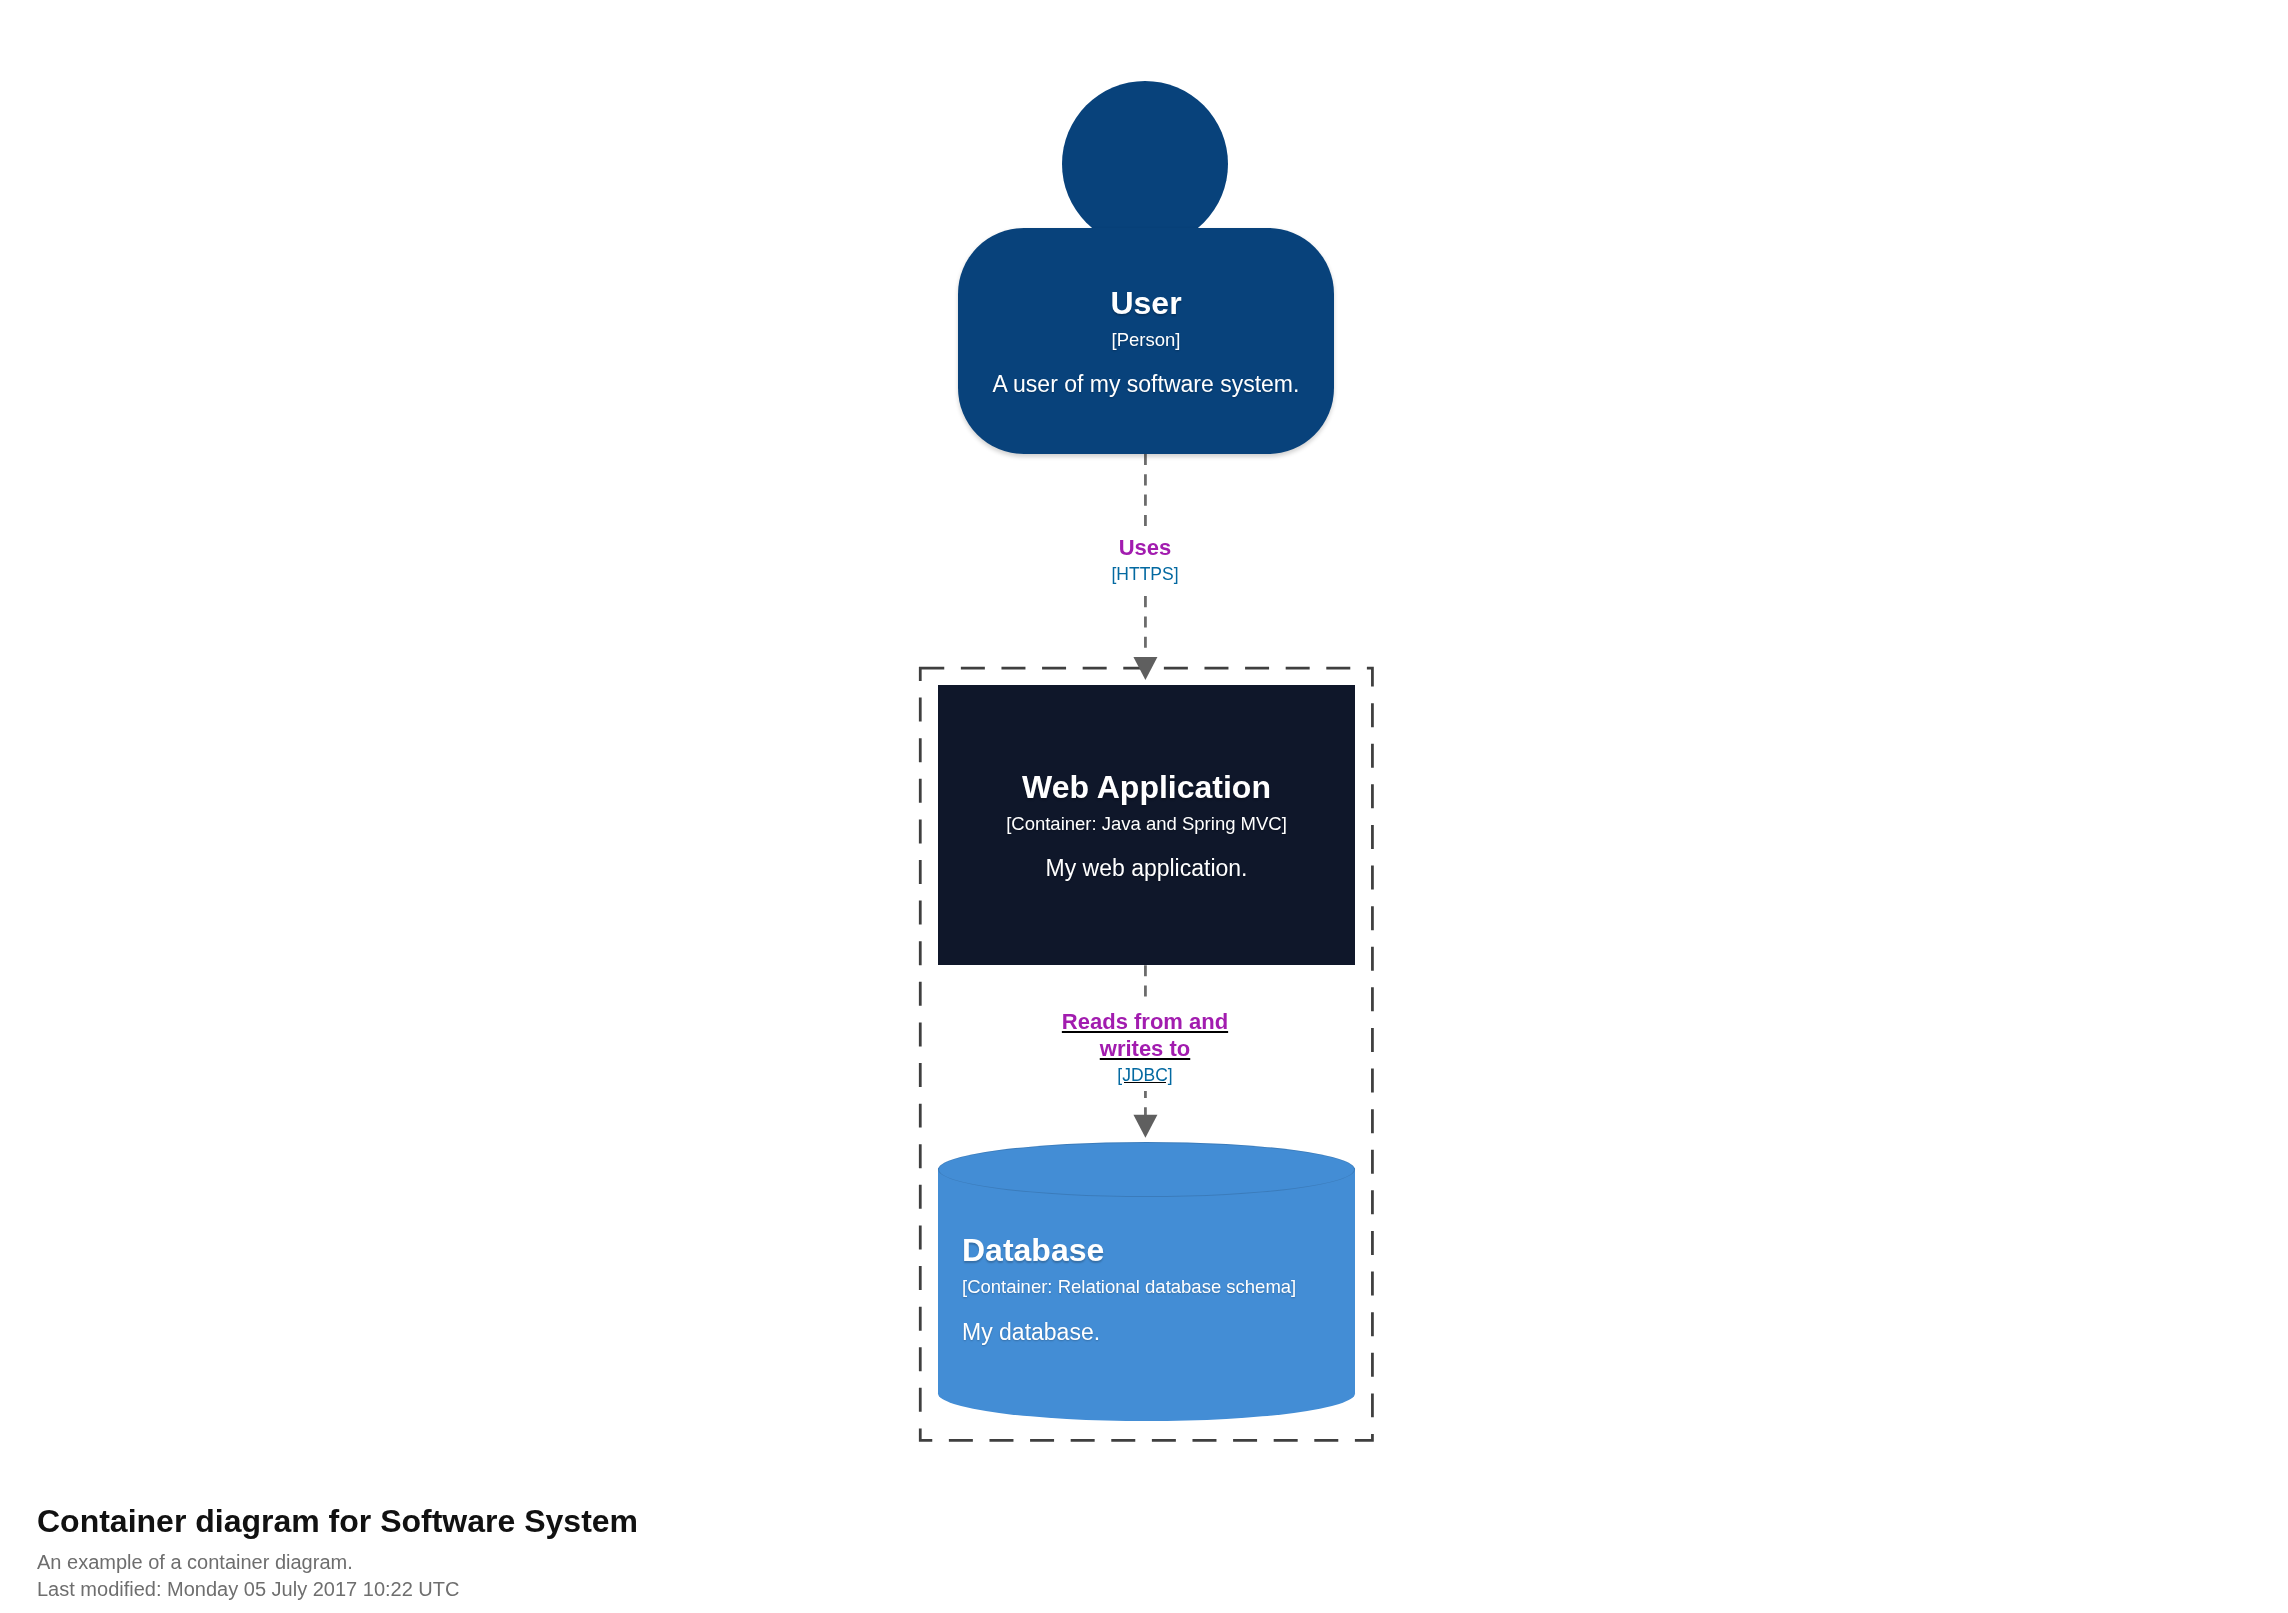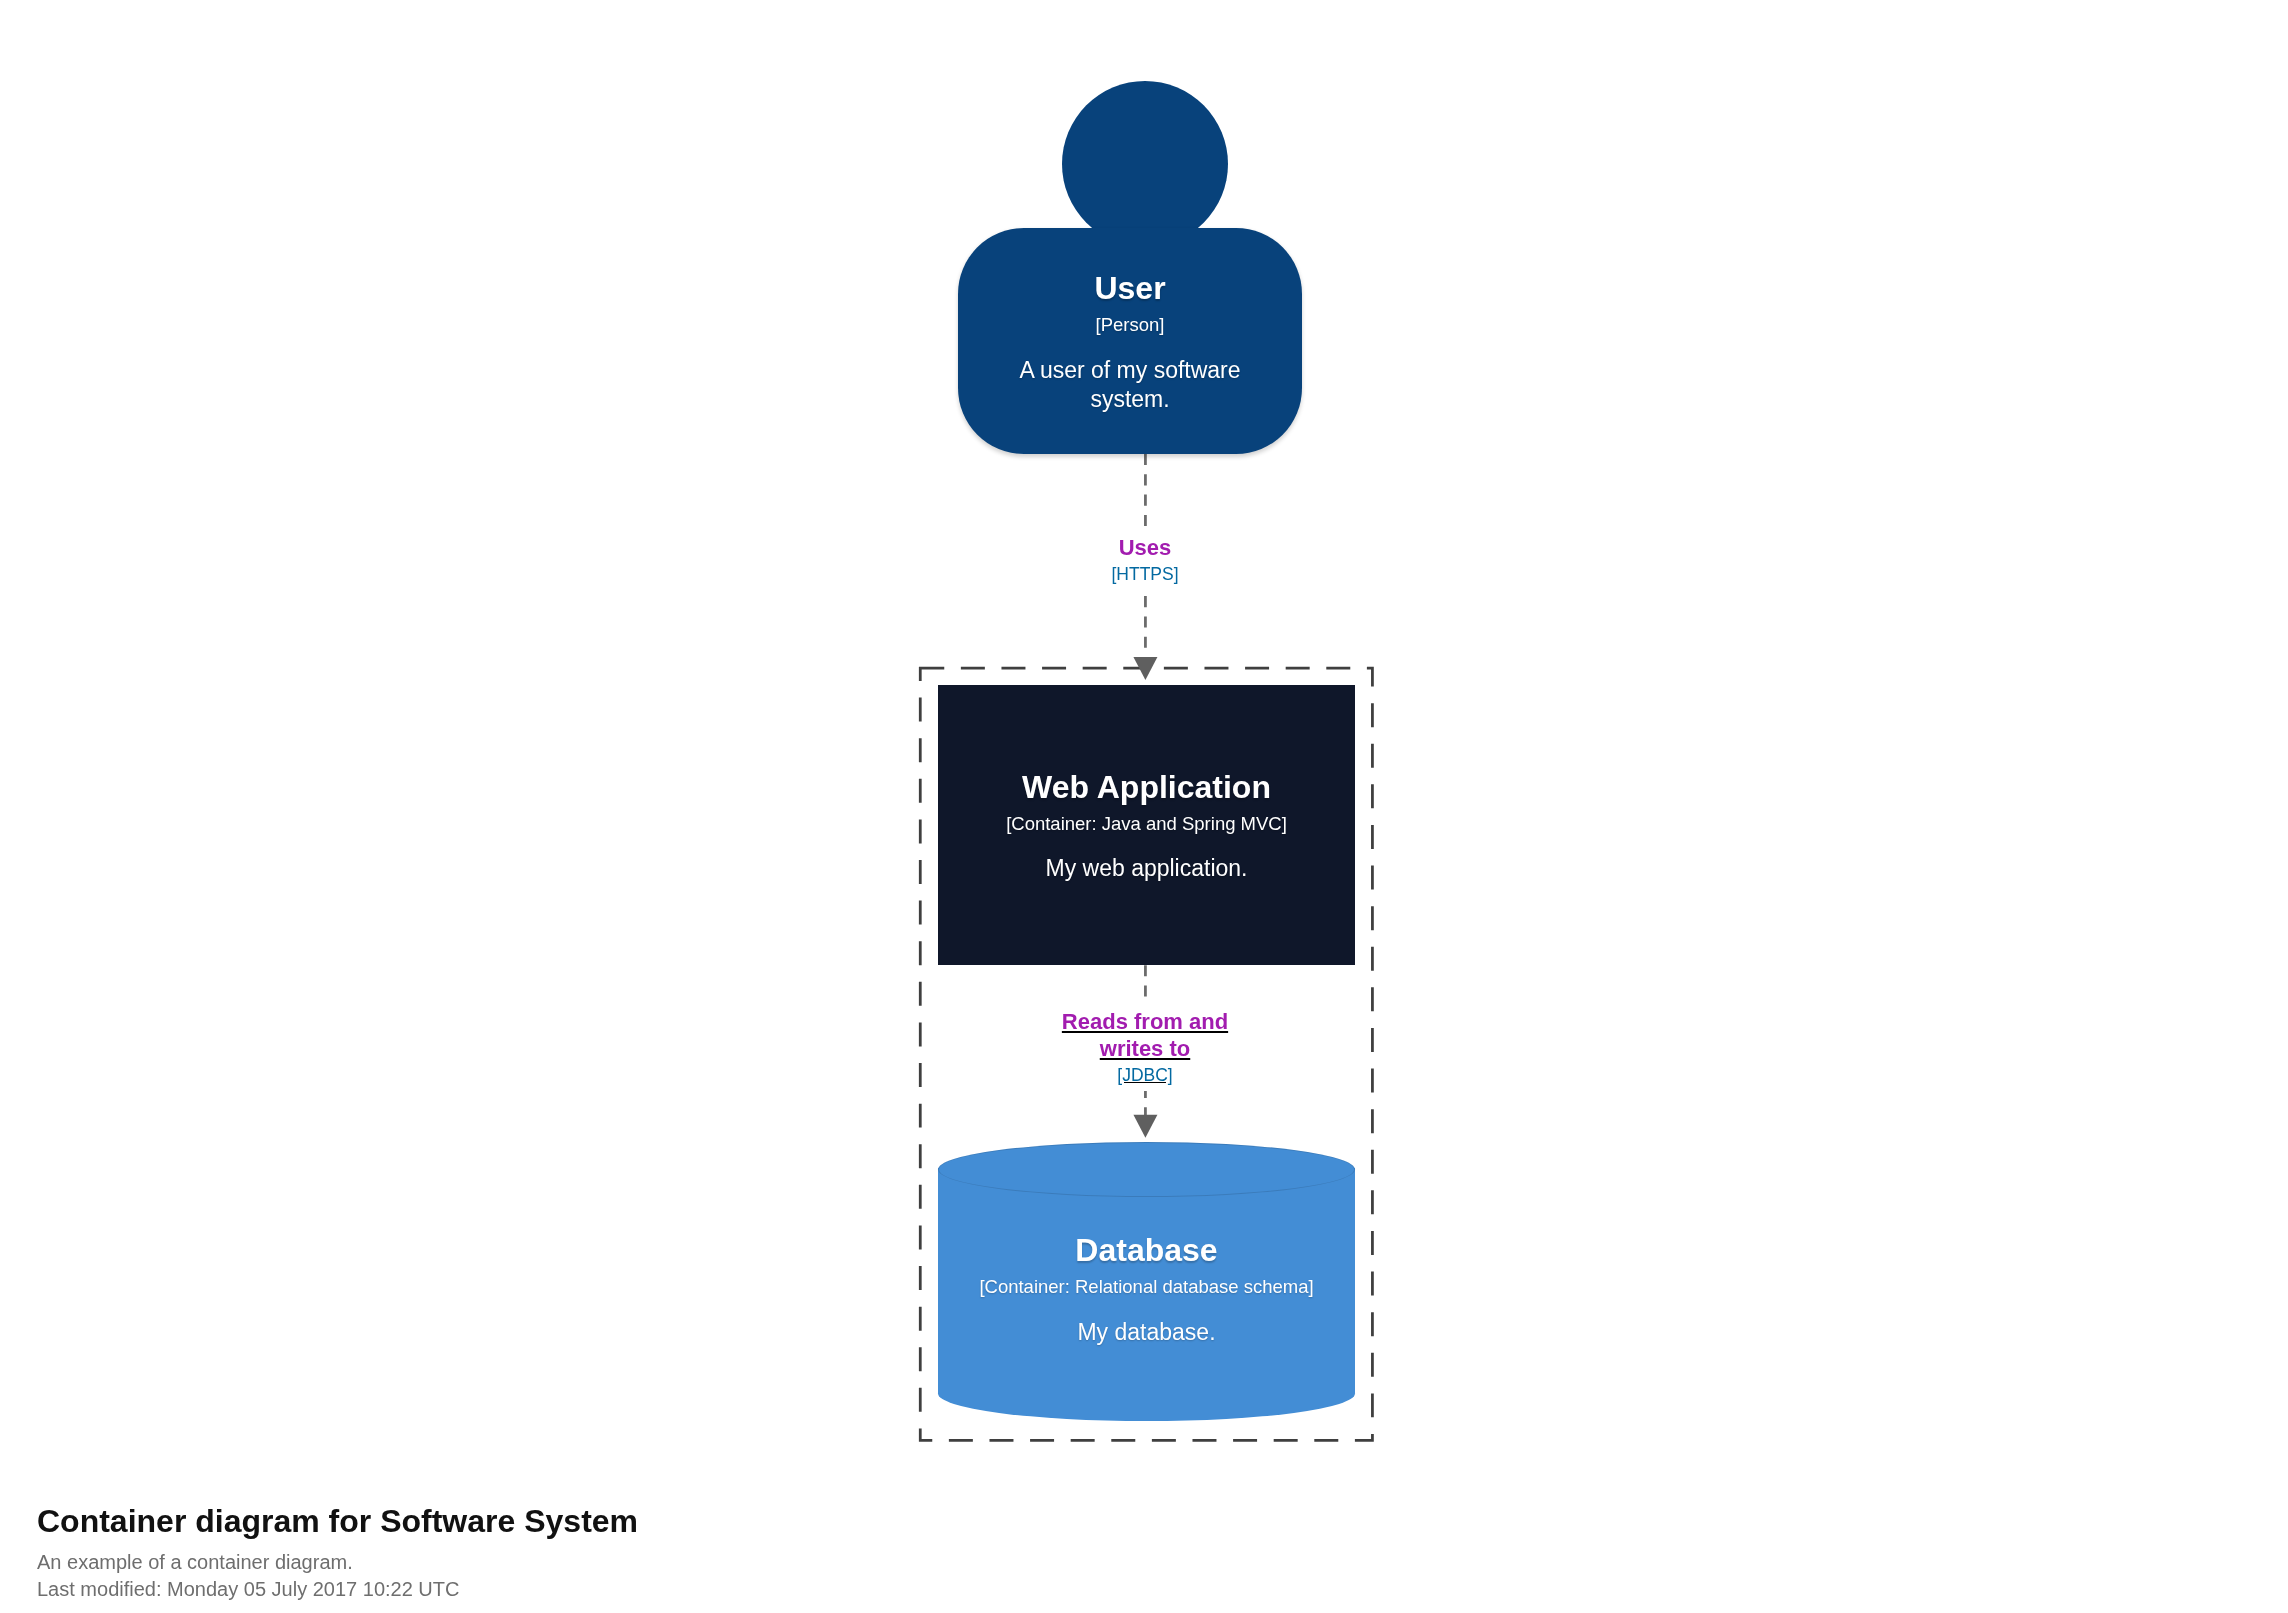--- a/index.html
+++ b/index.html
@@ -27,21 +27,21 @@
     top: 81px;
     width: 166px;
     height: 166px;
     border-radius: 50%;
     background: #08427B;
   }
   .person-body {
     position: absolute;
     left: 958px;
     top: 228px;
-    width: 344px;
+    width: 376px;
     height: 226px;
     border-radius: 66px;
     background: #08427B;
     box-shadow: 0 2.8px 4.6px rgba(0,0,0,0.18);
     display: flex;
     flex-direction: column;
     align-items: center;
     justify-content: center;
     text-align: center;
     padding: 0 31px;
@@ -107,21 +107,21 @@
   }
   .cyl-text {
     position: absolute;
     left: 938px;
     top: 1142px;
     width: 417px;
     height: 280px;
     z-index: 4;
     display: flex;
     flex-direction: column;
-    align-items: center;
+    align-items: flex-start;
     justify-content: center;
     text-align: center;
     padding: 13px 24px 0 24px;
     box-sizing: border-box;
   }
   
   .el-name {
     color: #ffffff;
     font-size: 32px;
     font-weight: bold;

